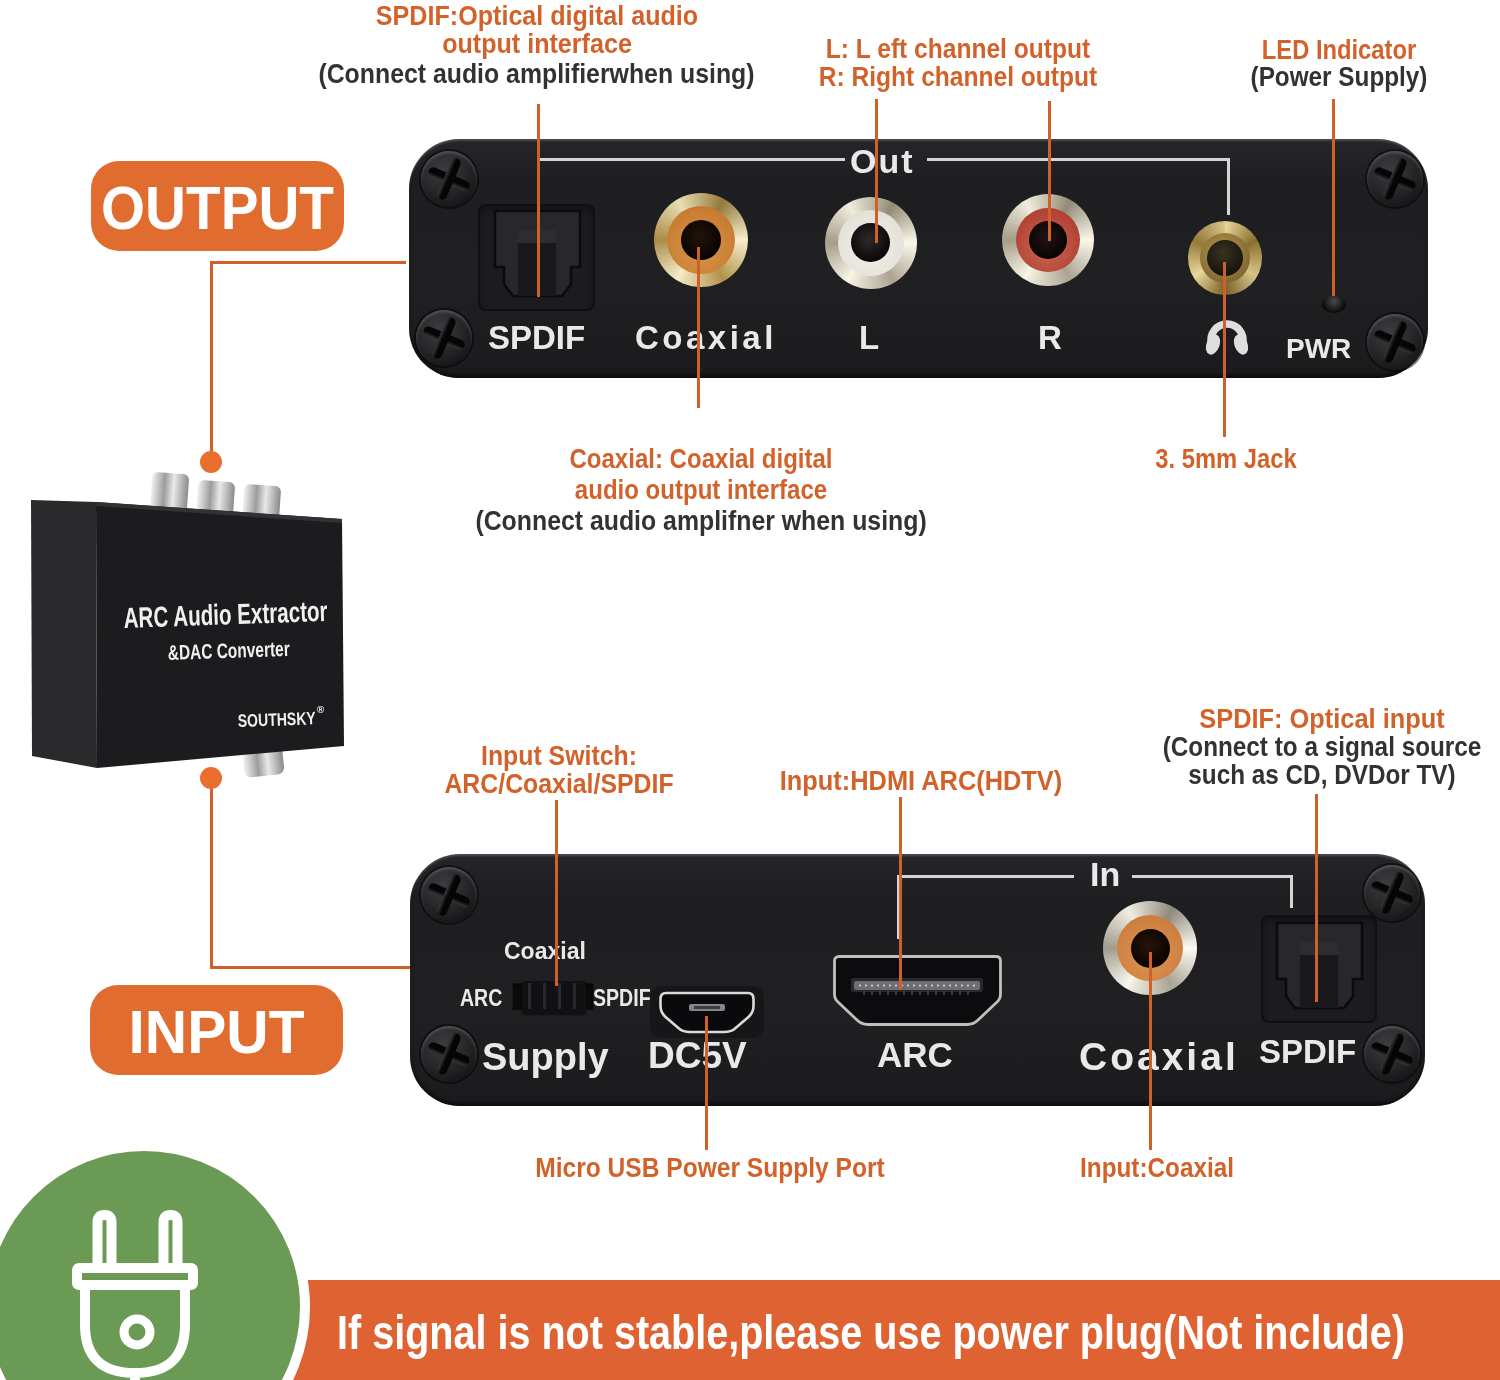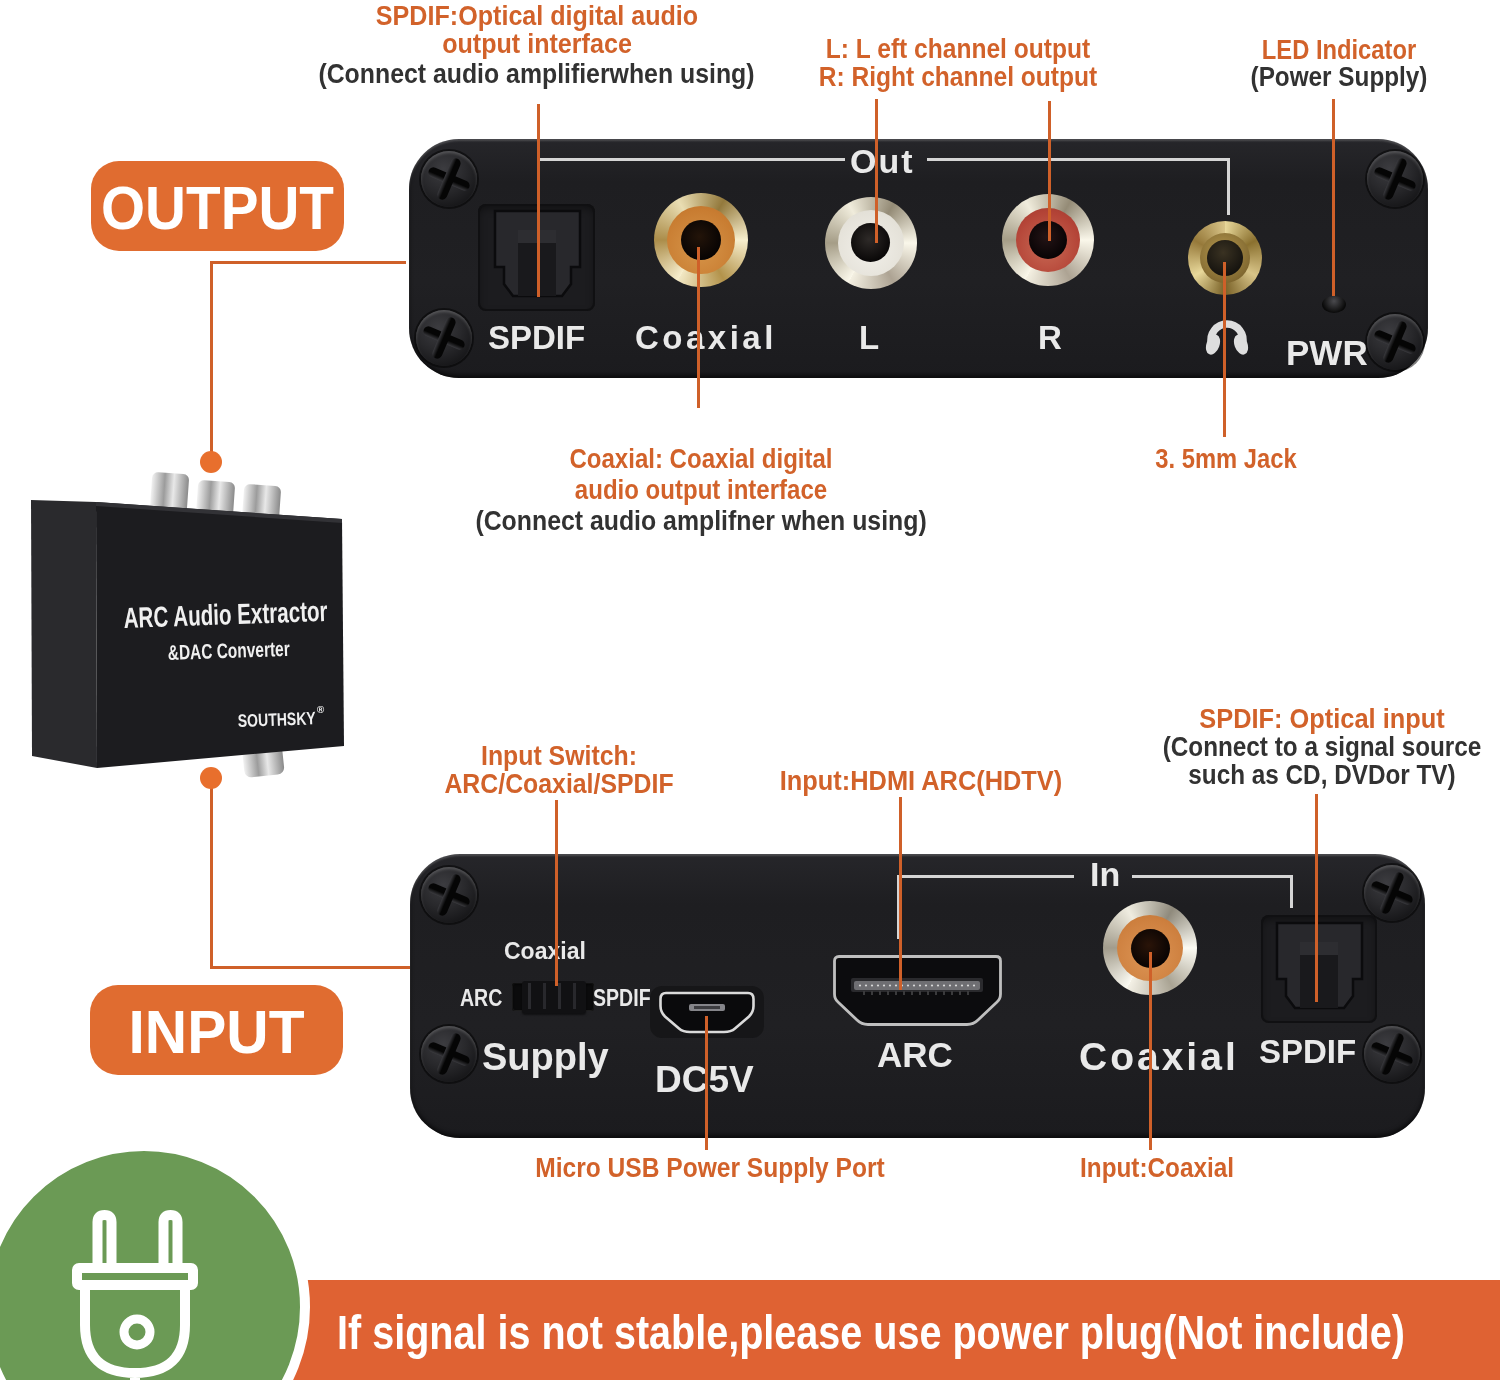--- a/index.html
+++ b/index.html
@@ -110,21 +110,21 @@
     <div class="ring" style="left:779px;top:82px;width:74px;height:74px;background:conic-gradient(#e8d89a,#8a702f,#d8c488,#7a6228,#e8d89a,#96793a,#d8c488);"></div>
     <div class="ring" style="left:791px;top:94px;width:50px;height:50px;background:radial-gradient(circle at 45% 40%, #b89a50, #6b5524);"></div>
     <div class="ring" style="left:798px;top:101px;width:36px;height:36px;background:radial-gradient(circle at 45% 35%, #3a3222, #080808);"></div>
 
     <div class="abs" style="left:913px;top:157px;width:24px;height:17px;border-radius:50%;background:radial-gradient(circle at 50% 30%, #4a4a4e, #0a0a0a 70%);"></div>
 
     <div class="wlab" style="left:79px;top:180px;font-size:33px;">SPDIF</div>
     <div class="wlab" style="left:226px;top:180px;font-size:33px;letter-spacing:3.5px;">Coaxial</div>
     <div class="wlab" style="left:450px;top:180px;font-size:33px;">L</div>
     <div class="wlab" style="left:629px;top:180px;font-size:33px;">R</div>
-    <div class="wlab" style="left:877px;top:194px;font-size:35px;">PWR</div>
+    <div class="wlab" style="left:877px;top:194px;font-size:28px;">PWR</div>
 
     <svg class="abs" style="left:796px;top:179px;" width="44" height="38" viewBox="0 0 44 38">
       <path d="M6.5 26 A16 16 0 1 1 37.5 26" fill="none" stroke="#dedede" stroke-width="7.5"></path>
       <ellipse cx="8" cy="26.5" rx="6.5" ry="10.5" fill="#dedede" transform="rotate(20 8 26.5)"></ellipse>
       <ellipse cx="36" cy="26.5" rx="6.5" ry="10.5" fill="#dedede" transform="rotate(-20 36 26.5)"></ellipse>
     </svg>
   </div>
 
   <svg class="abs" style="left:20px;top:440px;" width="340" height="360" viewBox="0 0 340 360">
     <defs>
@@ -150,21 +150,21 @@
     <polygon points="76,62 322,79 322,83 76,66" fill="#323236"></polygon>
 
     <g fill="#f0f0f0" font-family="Liberation Sans, sans-serif" font-weight="bold">
       <text x="104" y="188" font-size="29" transform="rotate(-2 104 188)" textLength="204" lengthAdjust="spacingAndGlyphs">ARC Audio Extractor</text>
       <text x="148" y="220" font-size="21" transform="rotate(-2 148 220)" textLength="122" lengthAdjust="spacingAndGlyphs">&amp;DAC Converter</text>
       <text x="218" y="287" font-size="18" transform="rotate(-2 218 287)" textLength="78" lengthAdjust="spacingAndGlyphs">SOUTHSKY</text>
       <text x="297" y="273" font-size="10" transform="rotate(-2 297 273)">®</text>
     </g>
   </svg>
 
-  <div class="panel" style="left:410px;top:854px;width:1015px;height:284px;">
+  <div class="panel" style="left:410px;top:854px;width:1015px;height:252px;">
 
     <div class="screw" style="left:11px;top:13px;"></div>
     <div class="screw" style="left:11px;top:172px;"></div>
     <div class="screw" style="left:954px;top:11px;"></div>
     <div class="screw" style="left:954px;top:172px;"></div>
 
     <div class="abs" style="left:487px;top:21px;width:177px;height:3px;background:#d5d5d5;"></div>
     <div class="abs" style="left:722px;top:21px;width:161px;height:3px;background:#d5d5d5;"></div>
     <div class="abs" style="left:487px;top:21px;width:3px;height:64px;background:#d5d5d5;"></div>
     <div class="abs" style="left:880px;top:21px;width:3px;height:33px;background:#d5d5d5;"></div>
@@ -180,21 +180,21 @@
     <div class="wlab" style="left:50px;top:131px;font-size:23px;transform:scaleX(0.85);transform-origin:left;">ARC</div>
     <div class="wlab" style="left:183px;top:131px;font-size:23px;transform:scaleX(0.85);transform-origin:left;">SPDIF</div>
     <div class="wlab" style="left:72px;top:182px;font-size:38px;">Supply</div>
 
     <div class="abs" style="left:240px;top:132px;width:114px;height:52px;background:#161618;border-radius:12px;"></div>
     <svg class="abs" style="left:248px;top:137px;" width="98" height="44" viewBox="0 0 98 44">
       <path d="M8 2 L90 2 Q95.5 2 95.5 8 L95.5 15 Q95.5 21 91 25.5 L77 37.5 Q73 41 66 41 L32 41 Q25 41 21 37.5 L7 25.5 Q2.5 21 2.5 15 L2.5 8 Q2.5 2 8 2 Z" fill="#0a0a0c" stroke="#dadada" stroke-width="2.6"></path>
       <rect x="31" y="13" width="36" height="7" rx="2" fill="#85858a"></rect>
       <rect x="36" y="15" width="26" height="3" fill="#3c3c40"></rect>
     </svg>
-    <div class="wlab" style="left:245px;top:181px;font-size:37px;margin-top:24px;">DC5V</div>
+    <div class="wlab" style="left:238px;top:181px;font-size:37px;">DC5V</div>
 
     <svg class="abs" style="left:422px;top:100px;" width="171" height="74" viewBox="0 0 171 74">
       <path d="M7 2.5 L164 2.5 Q168.5 2.5 168.5 7 L168.5 40 Q168.5 45 165 48 L146 66 Q141.5 70.5 135 70.5 L36 70.5 Q29.5 70.5 25 66 L6 48 Q2.5 45 2.5 40 L2.5 7 Q2.5 2.5 7 2.5 Z" fill="#0c0c0e" stroke="#bfbfbf" stroke-width="2.8"></path>
       <rect x="19" y="24" width="132" height="14" rx="2" fill="#2a2a2d"></rect>
       <rect x="22" y="27" width="126" height="9" rx="2" fill="#6e6e72"></rect>
       <g fill="#d8d8d8">
           <circle cx="28" cy="31.5" r="1.1"></circle>
           <circle cx="34" cy="31.5" r="1.1"></circle>
           <circle cx="40" cy="31.5" r="1.1"></circle>
           <circle cx="46" cy="31.5" r="1.1"></circle>

